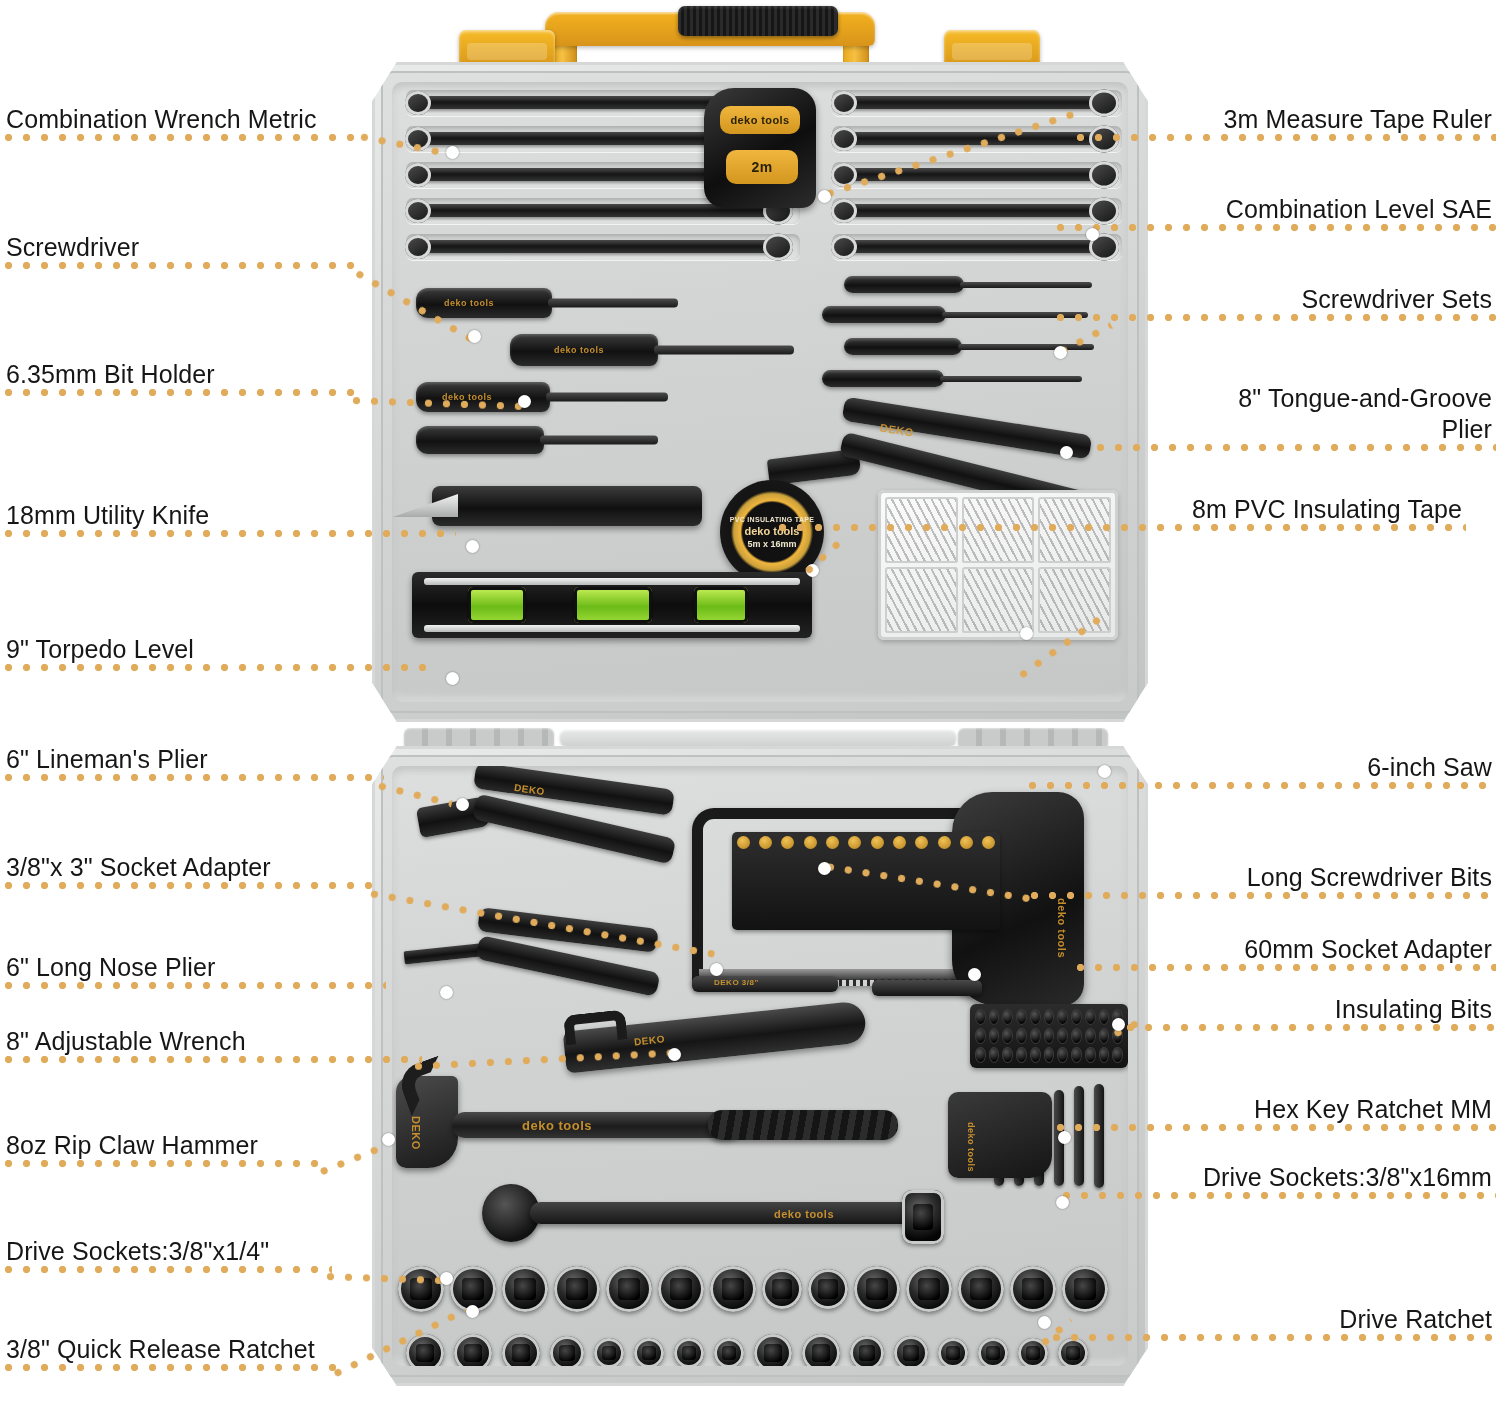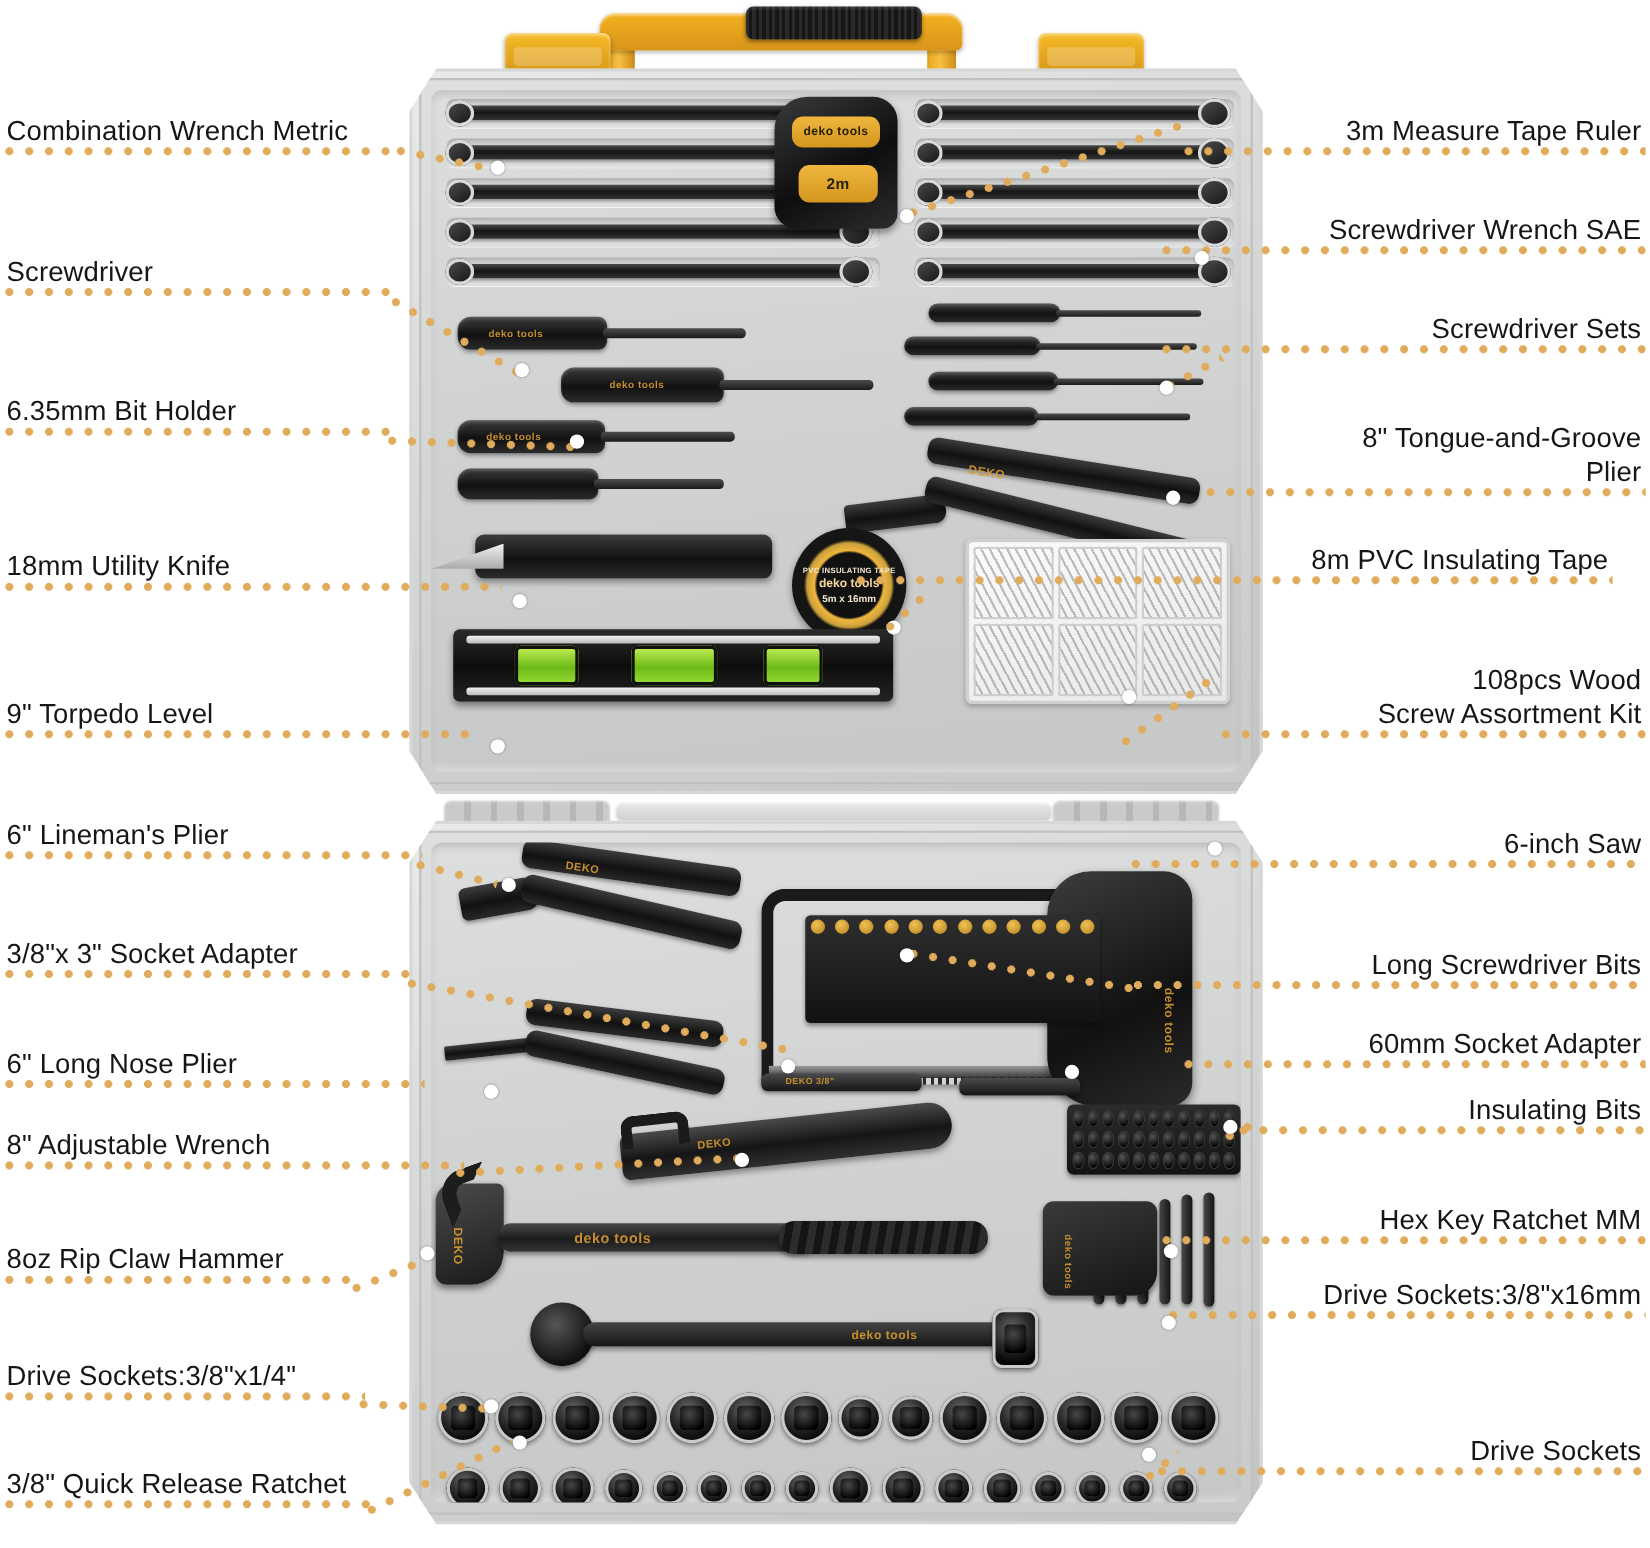--- a/index.html
+++ b/index.html
@@ -663,21 +663,21 @@
   <div class="enddot" style="left:466px; top:1305px;"></div>
 
   <div class="callout right" style="left:1130px; top:100px; width:370px; height:42px;">
     <div class="ctext">3m Measure Tape Ruler</div>
     <div class="dotline" style="width:420px;"></div>
   </div>
   <div class="leader" style="left:826px; top:190px; width:266px; transform:rotate(-18deg);"></div>
   <div class="enddot" style="left:818px; top:190px;"></div>
 
   <div class="callout right" style="left:1130px; top:190px; width:370px; height:42px;">
-    <div class="ctext">Screwdriver Wrench SAE</div>
+    <div class="ctext">Combination Level SAE</div>
     <div class="dotline" style="width:440px;"></div>
   </div>
   <div class="enddot" style="left:1086px; top:228px;"></div>
 
   <div class="callout right" style="left:1130px; top:280px; width:370px; height:42px;">
     <div class="ctext">Screwdriver Sets</div>
     <div class="dotline" style="width:440px;"></div>
   </div>
   <div class="leader" style="left:1060px; top:348px; width:58px; transform:rotate(-28deg);"></div>
   <div class="enddot" style="left:1054px; top:346px;"></div>
@@ -689,25 +689,20 @@
   </div>
   <div class="enddot" style="left:1060px; top:446px;"></div>
 
   <div class="callout right" style="left:1100px; top:490px; width:370px; height:42px;">
     <div class="ctext">8m PVC Insulating Tape</div>
     <div class="dotline" style="width:688px;"></div>
   </div>
   <div class="enddot" style="left:806px; top:564px;"></div>
   <div class="leader" style="left:806px; top:568px; width:46px; transform:rotate(-42deg);"></div>
 
-  <div class="callout right" style="left:1130px; top:600px; width:370px; height:72px;">
-    <div class="ctext">108pcs Wood
-Screw Assortment Kit</div>
-    <div class="dotline" style="width:386px;"></div>
-  </div>
   <div class="leader" style="left:1020px; top:672px; width:100px; transform:rotate(-36deg);"></div>
   <div class="enddot" style="left:1020px; top:627px;"></div>
 
   <div class="callout right" style="left:1130px; top:748px; width:370px; height:42px;">
     <div class="ctext">6-inch Saw</div>
     <div class="dotline" style="width:468px;"></div>
   </div>
   <div class="enddot" style="left:1098px; top:765px;"></div>
 
   <div class="callout right" style="left:1130px; top:858px; width:370px; height:42px;">
@@ -736,19 +731,19 @@
   </div>
   <div class="enddot" style="left:1058px; top:1131px;"></div>
 
   <div class="callout right" style="left:1130px; top:1158px; width:370px; height:42px;">
     <div class="ctext">Drive Sockets:3/8"x16mm</div>
     <div class="dotline" style="width:434px;"></div>
   </div>
   <div class="enddot" style="left:1056px; top:1196px;"></div>
 
   <div class="callout right" style="left:1130px; top:1300px; width:370px; height:42px;">
-    <div class="ctext">Drive Sockets</div>
+    <div class="ctext">Drive Ratchet</div>
     <div class="dotline" style="width:444px;"></div>
   </div>
   <div class="leader" style="left:1042px; top:1340px; width:38px; transform:rotate(-40deg);"></div>
   <div class="enddot" style="left:1038px; top:1316px;"></div>
 
 </div>
 
 </body></html>

